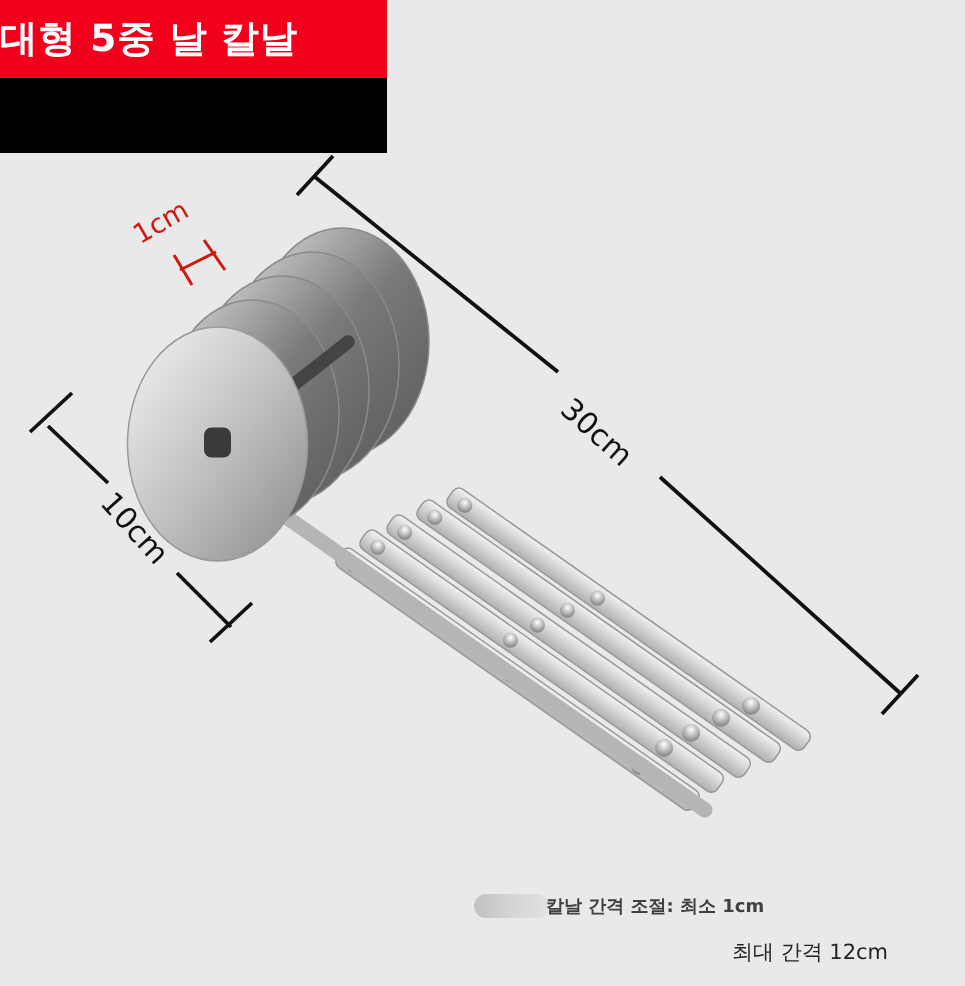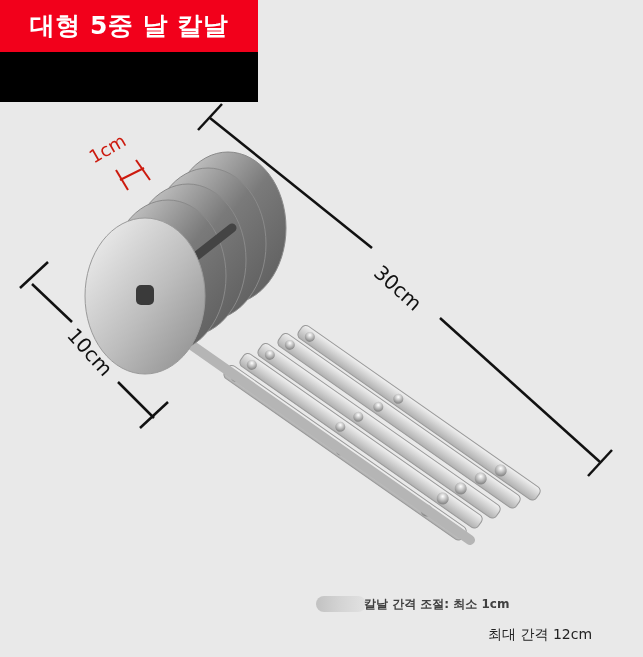--- a/index.html
+++ b/index.html
@@ -1,19 +1,19 @@
 <!DOCTYPE html>
 <html><head>
   <meta charset="utf-8">
   <style>
     html, body { margin:0; padding:0; }
     body { width:643px; height:657px; background:#e9e9e9; position:relative; overflow:hidden;
            font-family:"DejaVu Sans", "Liberation Sans", sans-serif; }
     .hdr-red { position:absolute; left:0; top:0; width:258px; height:52px; background:#f2001b;
-               color:#fff; font-weight:bold; font-size:25px; line-height:52px; text-align:center; letter-spacing:0.5px; }
+               color:#fff; font-weight:bold; font-size:25px; line-height:52px; text-align:left; letter-spacing:0.5px; }
     .hdr-black { position:absolute; left:0; top:52px; width:258px; height:50px; background:#000; }
     svg.art { position:absolute; left:0; top:0; }
     .dim-label { position:absolute; font-size:20px; color:#111; white-space:nowrap; transform-origin:center center; }
     .cap1 { position:absolute; left:364px; top:596px; font-size:12px; font-weight:bold; color:#404040; }
     .cap2 { position:absolute; left:488px; top:626px; font-size:14px; font-weight:normal; color:#222; }
     .smudge { position:absolute; left:316px; top:596px; width:50px; height:16px;
               background:linear-gradient(90deg,#b8b8b8,#cfcfcf,#e0e0e0); border-radius:8px; opacity:.8; }
   </style>
 </head>
 <body>

